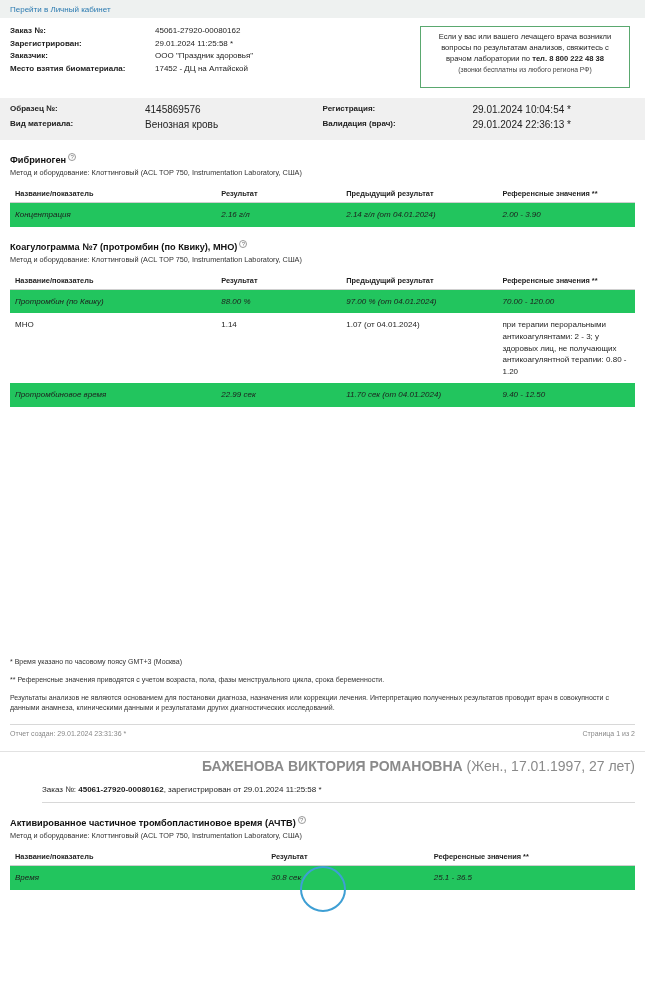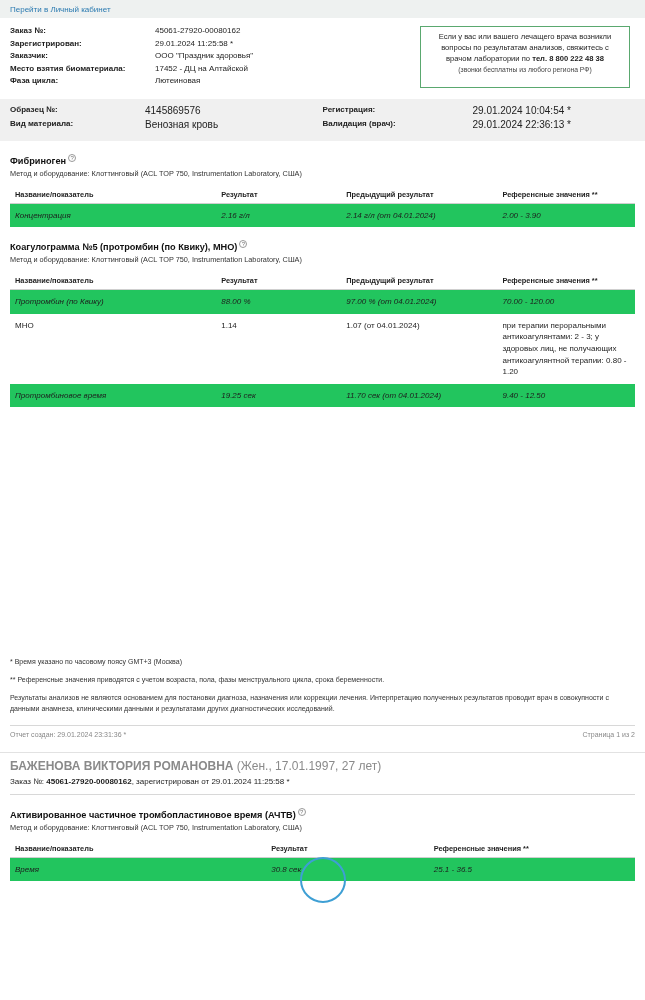--- a/index.html
+++ b/index.html
@@ -173,31 +173,33 @@
   
   .page-gap {
     height: 14px;
     background: #ffffff;
   }
   .p2-head {
     padding: 6px 10px 0 10px;
     border-top: 1px solid #e2e2e2;
   }
   .p2-patient {
-    font-size: 12px;
+    font-size: 14px;
     color: #8a8a8a;
     font-weight: bold;
-    margin-bottom: 4px;
+    margin-bottom: 11px;
+    text-align: right;
   }
   .p2-patient .age { font-weight: normal; }
   .p2-order {
     font-size: 8px;
     color: #1d1d1d;
     padding-bottom: 8px;
     border-bottom: 1px solid #d8d8d8;
+    margin-left: 32px;
   }
   .p2-order b { font-weight: bold; }
   .circle-bottom {
     position: absolute;
     left: 50%;
     bottom: -22px;
     transform: translateX(-50%);
     width: 46px;
     height: 46px;
     border: 2px solid #3e9fd4;
@@ -224,24 +226,20 @@
         <div class="hdr-value">29.01.2024 11:25:58 *</div>
       </div>
       <div class="hdr-row">
         <div class="hdr-label">Заказчик:</div>
         <div class="hdr-value">ООО "Праздник здоровья"</div>
       </div>
       <div class="hdr-row">
         <div class="hdr-label">Место взятия биоматериала:</div>
         <div class="hdr-value">17452 - ДЦ на Алтайской</div>
       </div>
-      <div class="hdr-row">
-        <div class="hdr-label">Фаза цикла:</div>
-        <div class="hdr-value">Лютеиновая</div>
-      </div>
     </div>
 
     <div class="callout">
       <span>Если у вас или вашего лечащего врача возникли вопросы по результатам анализов, свяжитесь с врачом лаборатории по </span><b>тел. 8 800 222 48 38</b>
       <span class="sub">(звонки бесплатны из любого региона РФ)</span>
     </div>
   </div>
 
   <div class="band">
     <div class="band-col">
@@ -286,21 +284,21 @@
           <td>2.16 г/л</td>
           <td>2.14 г/л (от 04.01.2024)</td>
           <td>2.00 - 3.90</td>
         </tr>
       </tbody>
     </table>
   </div>
 
   <div class="section">
     <div class="sec-title">
-      <span>Коагулограмма №5 (протромбин (по Квику), МНО)</span><span class="infomark">?</span>
+      <span>Коагулограмма №7 (протромбин (по Квику), МНО)</span><span class="infomark">?</span>
     </div>
     <div class="method">Метод и оборудование: Клоттинговый (ACL TOP 750, Instrumentation Laboratory, США)</div>
     <table class="res">
       <thead>
         <tr>
           <th class="c-name">Название/показатель</th>
           <th class="c-res">Результат</th>
           <th class="c-prev">Предыдущий результат</th>
           <th class="c-ref">Референсные значения **</th>
         </tr>
@@ -313,21 +311,21 @@
           <td>70.00 - 120.00</td>
         </tr>
         <tr>
           <td>МНО</td>
           <td>1.14</td>
           <td>1.07 (от 04.01.2024)</td>
           <td>при терапии пероральными антикоагулянтами: 2 - 3; у здоровых лиц, не получающих антикоагулянтной терапии: 0.80 - 1.20</td>
         </tr>
         <tr class="shaded">
           <td>Протромбиновое время</td>
-          <td>19.25 сек</td>
+          <td>22.99 сек</td>
           <td>11.70 сек (от 04.01.2024)</td>
           <td>9.40 - 12.50</td>
         </tr>
       </tbody>
     </table>
   </div>
 
   <div class="footnotes">
     <p>* Время указано по часовому поясу GMT+3 (Москва)</p>
     <p>** Референсные значения приводятся с учетом возраста, пола, фазы менструального цикла, срока беременности.</p>

